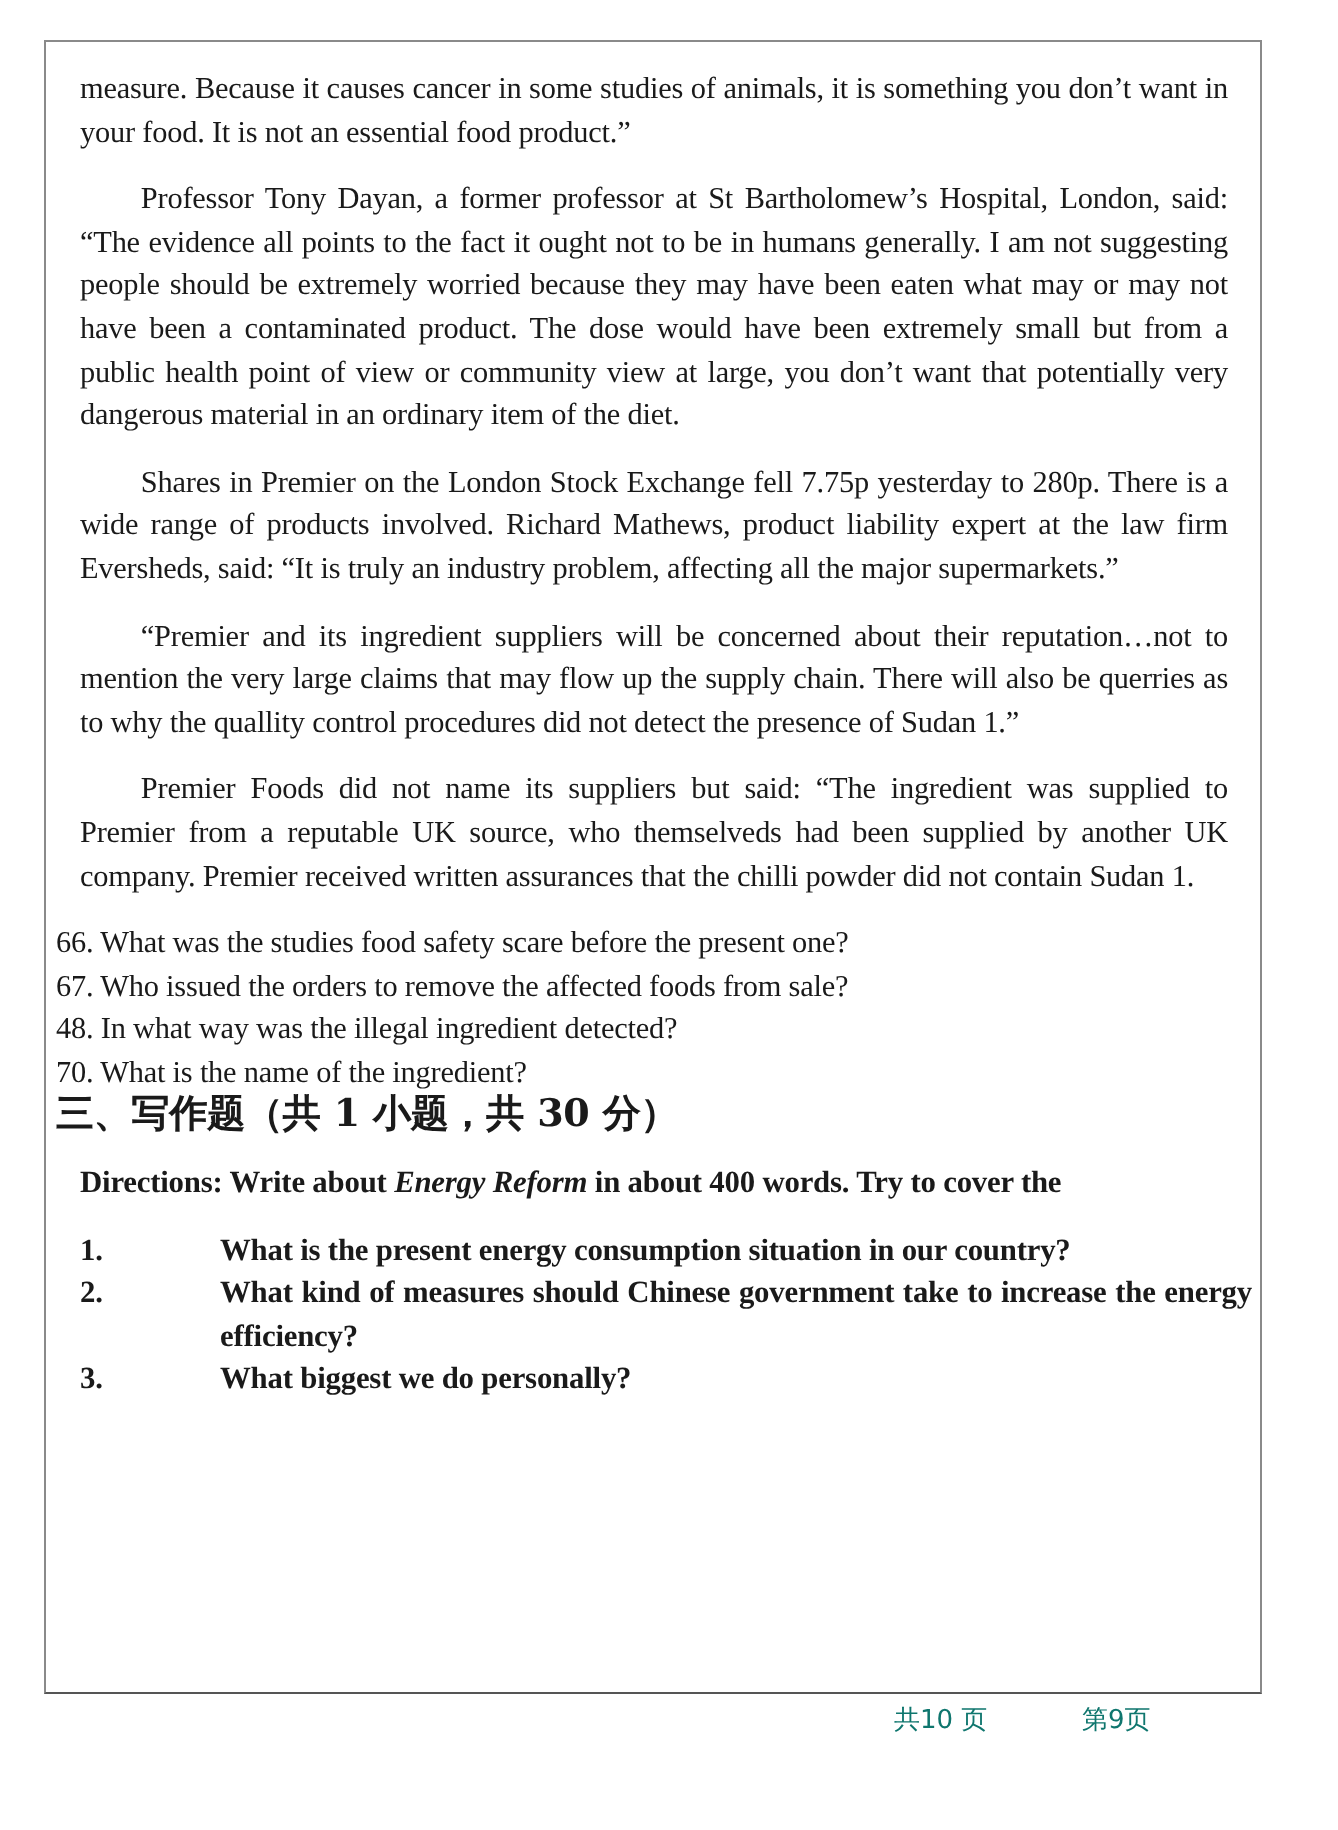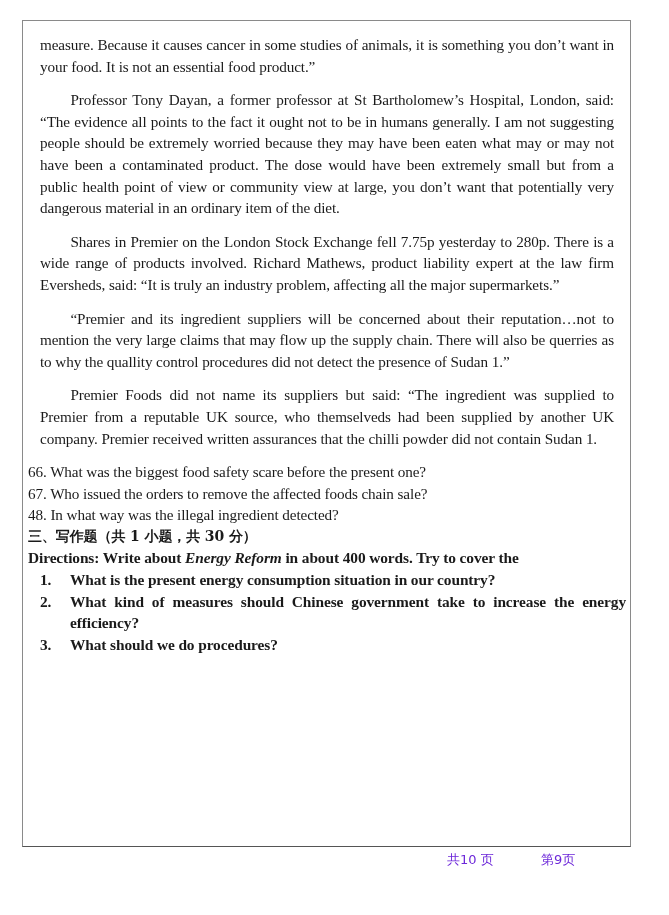--- a/index.html
+++ b/index.html
@@ -5,66 +5,67 @@
     html, body { margin: 0; padding: 0; background: #ffffff; }
     body { width: 669px; height: 915px; position: relative; overflow: hidden;
       font-family: "Liberation Serif", "DejaVu Serif", serif; color: #1a1a1a; }
     .frame { position: absolute; left: 22px; top: 20px; width: 609px; height: 827px;
       border: 1px solid #8a8a8a; border-bottom: 1.5px solid #555; box-sizing: border-box; }
     .content { position: absolute; left: 28px; top: 22px; width: 598px;
       font-size: 15.2px; line-height: 21.6px; letter-spacing: -0.1px; }
     .p { margin: 12px; text-align: justify; text-align-last: left; }
     .indent { text-indent: 2em; }
     .q { margin: 0; }
-    .section { margin: 0; font-family: "DejaVu Serif", serif; font-size: 14px; font-weight: bold; }
-    .directions { margin: 0; font-weight: bold; text-align: justify; font-size: 15.4px; }
+    .section { margin: 0; font-family: "DejaVu Serif", serif; font-size: 19px; font-weight: bold; }
+    .directions { margin: 12px; font-weight: bold; text-align: justify; font-size: 15.4px; }
     .directions em { font-style: italic; }
     .dir-cont { margin: 0 0 0 8px; font-weight: bold; font-size: 15.4px; }
     .points { margin: 0; padding: 0; list-style: none; font-weight: bold; font-size: 15.4px; }
     .points li { display: flex; margin: 0; }
     .points .num { width: 30px; flex: 0 0 30px; padding-left: 12px; }
-    .points .txt { flex: 1; text-align: justify; text-align-last: left; }
-    .footer { position: absolute; top: 851px; font-family: "DejaVu Sans", sans-serif; font-size: 13px; color: #6d28d9; }
+    .points .txt { flex: 1; text-align: justify; text-align-last: left; margin-left: 40px; }
+    .footer { position: absolute; top: 851px; font-family: "DejaVu Sans", sans-serif; font-size: 13px; color: #0f766e; }
     .footer-total { left: 447px; }
     .footer-page { left: 541px; }
   </style>
 </head>
 <body>
 
 <div class="frame"></div>
 
 <div class="content">
   <div>
     <p class="p">measure. Because it causes cancer in some studies of animals, it is something you don’t want in your food. It is not an essential food product.”</p>
     <p class="p indent">Professor Tony Dayan, a former professor at St Bartholomew’s Hospital, London, said: “The evidence all points to the fact it ought not to be in humans generally. I am not suggesting people should be extremely worried because they may have been eaten what may or may not have been a contaminated product. The dose would have been extremely small but from a public health point of view or community view at large, you don’t want that potentially very dangerous material in an ordinary item of the diet.</p>
     <p class="p indent">Shares in Premier on the London Stock Exchange fell 7.75p yesterday to 280p. There is a wide range of products involved. Richard Mathews, product liability expert at the law firm Eversheds, said: “It is truly an industry problem, affecting all the major supermarkets.”</p>
     <p class="p indent">“Premier and its ingredient suppliers will be concerned about their reputation…not to mention the very large claims that may flow up the supply chain. There will also be querries as to why the quallity control procedures did not detect the presence of Sudan 1.”</p>
     <p class="p indent">Premier Foods did not name its suppliers but said: “The ingredient was supplied to Premier from a reputable UK source, who themselveds had been supplied by another UK company. Premier received written assurances that the chilli powder did not contain Sudan 1.</p>
   </div>
 
   <div>
-    <p class="q"><span>66.</span> <span>What was the biggest food safety scare before the present one?</span></p>
-    <p class="q"><span>67.</span> <span>Who issued the orders to remove the affected foods chain sale?</span></p>
+    <p class="q"><span>66.</span> <span>What was the studies food safety scare before the present one?</span></p>
+    <p class="q"><span>67.</span> <span>Who issued the orders to remove the affected foods from sale?</span></p>
     <p class="q"><span>48.</span> <span>In what way was the illegal ingredient detected?</span></p>
+    <p class="q"><span>70.</span> <span>What is the name of the ingredient?</span></p>
   </div>
 
   <div>
     <p class="section">三、写作题（共 1 小题，共 30 分）</p>
     <p class="directions"><span>Directions: Write about </span><em>Energy Reform</em><span> in about 400 words. Try to cover the</span></p>
     <ul class="points">
       <li>
           <span class="num">1.</span>
           <span class="txt">What is the present energy consumption situation in our country?</span>
         </li>
       <li>
           <span class="num">2.</span>
           <span class="txt">What kind of measures should Chinese government take to increase the energy efficiency?</span>
         </li>
       <li>
           <span class="num">3.</span>
-          <span class="txt">What should we do procedures?</span>
+          <span class="txt">What biggest we do personally?</span>
         </li>
     </ul>
   </div>
 </div>
 
 <div class="footer footer-total">共10 页</div>
 <div class="footer footer-page">第9页</div>
 
 </body></html>

